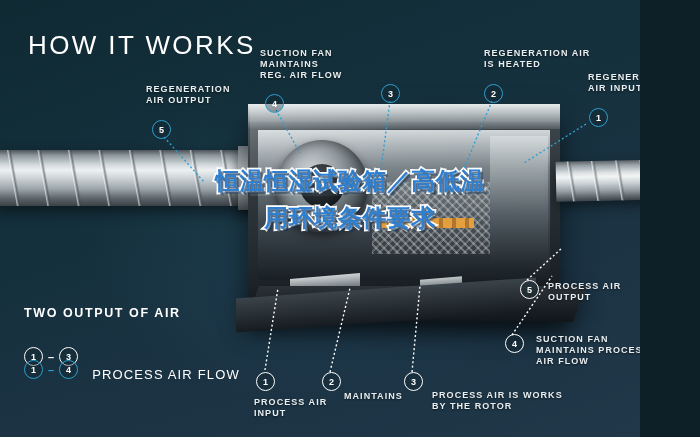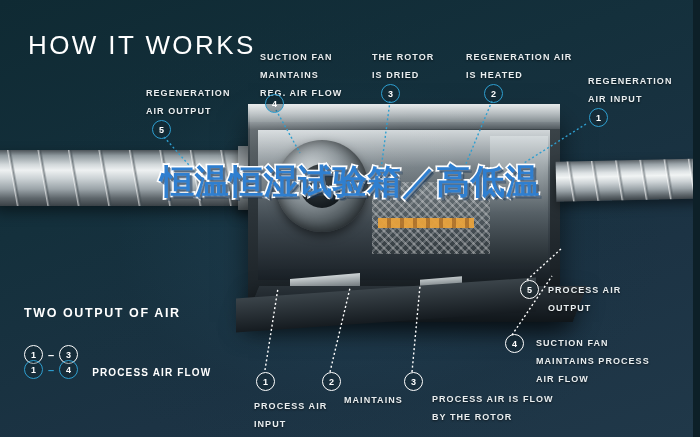--- a/index.html
+++ b/index.html
@@ -2,21 +2,21 @@
 <html><head>
 <meta charset="utf-8">
 <style>
   html, body {
     margin: 0;
     padding: 0;
     background: #0d2028;
   }
   #stage {
     position: relative;
-    width: 693px;
+    width: 640px;
     height: 437px;
     overflow: hidden;
     font-family: "Liberation Sans", sans-serif;
     background:
       radial-gradient(ellipse 420px 300px at 50% 55%, rgba(40,80,100,0.38) 0%, rgba(20,48,62,0.10) 55%, rgba(0,0,0,0) 78%),
       linear-gradient(160deg, #0f2a33 0%, #14303c 35%, #1c3344 70%, #203849 100%);
   }
 
   
   .machine-wrap {
@@ -187,21 +187,21 @@
     font-size: 26px;
     letter-spacing: 2.4px;
     font-weight: 400;
   }
   .lbl {
     position: absolute;
     color: #e9eef0;
     font-size: 9px;
     font-weight: bold;
     letter-spacing: 1.05px;
-    line-height: 18px;
+    line-height: 11px;
     text-shadow: 0 1px 2px rgba(0,0,0,0.55);
     white-space: pre-line;
   }
   .marker {
     position: absolute;
     width: 17px; height: 17px;
     border-radius: 50%;
     border: 1.4px solid #ffffff;
     color: #ffffff;
     font-size: 9px;
@@ -216,34 +216,34 @@
     position: absolute; left: 24px; top: 306px;
     color: #ffffff; font-size: 12.5px; font-weight: bold; letter-spacing: 1.6px;
   }
   .legend-row { position: absolute; display: flex; align-items: center; }
   .legend-row .marker { position: relative; }
   .dash {
     color: #ffffff; font-size: 11px; margin: 0 5px; font-weight: bold;
   }
   .dash.blue { color: #2e9fd0; }
   .legend-text {
-    color: #ffffff; font-size: 10px; font-weight: bold; letter-spacing: 1.15px;
+    color: #ffffff; font-size: 13px; font-weight: normal; letter-spacing: 1.15px;
     margin-left: 14px;
     margin-top: 36px;
   }
 
   
   .cn-overlay {
     position: absolute;
     left: 104px; top: 163px;
     width: 492px;
     text-align: center;
     font-family: "DejaVu Sans", "Liberation Sans", sans-serif;
     font-weight: bold;
-    font-size: 34px;
+    font-size: 24px;
     line-height: 37px;
     letter-spacing: 0.5px;
     color: #2f7fd0;
     -webkit-text-stroke: 3.2px #ffffff;
     paint-order: stroke fill;
     text-shadow:
       2px 2px 0 rgba(20,50,80,0.55),
       3px 3px 0 rgba(20,50,80,0.35);
   }
   .cn-line { display: block; }
@@ -294,41 +294,39 @@
 
   <div class="lbl" style="left:146px; top:84px; width:120px;">REGENERATION
 AIR OUTPUT</div>
   <div class="marker blue" style="left:152px; top:120px;">5</div>
 
   <div class="lbl" style="left:260px; top:48px; width:104px;">SUCTION FAN
 MAINTAINS
 REG. AIR FLOW</div>
   <div class="marker blue" style="left:265px; top:94px;">4</div>
 
-  <div class="lbl" style="left:372px; top:48px; width:100px;">THE ROTOR
-IS DRIED</div>
   <div class="marker blue" style="left:381px; top:84px;">3</div>
 
-  <div class="lbl" style="left:466px; top:48px; width:132px;">REGENERATION AIR
+  <div class="lbl" style="left:484px; top:48px; width:132px;">REGENERATION AIR
 IS HEATED</div>
   <div class="marker blue" style="left:484px; top:84px;">2</div>
 
   <div class="lbl" style="left:588px; top:72px; width:110px;">REGENERATION
 AIR INPUT</div>
   <div class="marker blue" style="left:589px; top:108px;">1</div>
 
   <div class="marker" style="left:256px; top:372px;">1</div>
   <div class="lbl" style="left:254px; top:397px; width:104px;">PROCESS AIR
 INPUT</div>
 
   <div class="marker" style="left:322px; top:372px;">2</div>
   <div class="lbl" style="left:344px; top:391px; width:90px;">MAINTAINS</div>
 
   <div class="marker" style="left:404px; top:372px;">3</div>
-  <div class="lbl" style="left:432px; top:390px; width:150px;">PROCESS AIR IS FLOW
+  <div class="lbl" style="left:432px; top:390px; width:150px;">PROCESS AIR IS WORKS
 BY THE ROTOR</div>
 
   <div class="marker" style="left:505px; top:334px;">4</div>
   <div class="lbl" style="left:536px; top:334px; width:150px;">SUCTION FAN
 MAINTAINS PROCESS
 AIR FLOW</div>
 
   <div class="marker" style="left:520px; top:280px;">5</div>
   <div class="lbl" style="left:548px; top:281px; width:120px;">PROCESS AIR
 OUTPUT</div>
@@ -343,15 +341,16 @@
   </div>
 
   <div class="legend-row" style="left:24px; top:360px;">
     <div class="marker blue">1</div>
     <span class="dash blue">–</span>
     <div class="marker blue">4</div>
   </div>
 
   <div class="cn-overlay">
     <span class="cn-line">恒温恒湿试验箱／高低温</span>
+    <span class="cn-line">用环境条件要求</span>
   </div>
 
 </div>
 
 </body></html>

